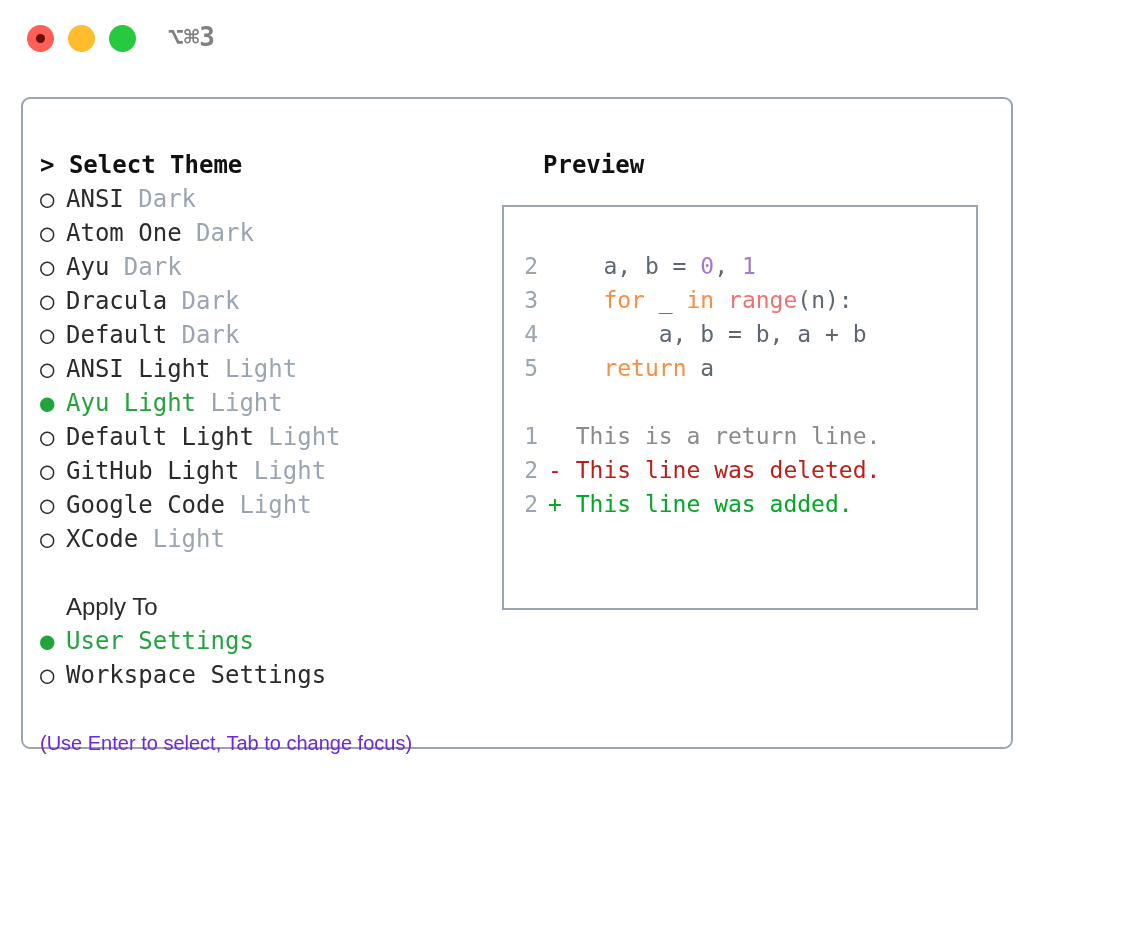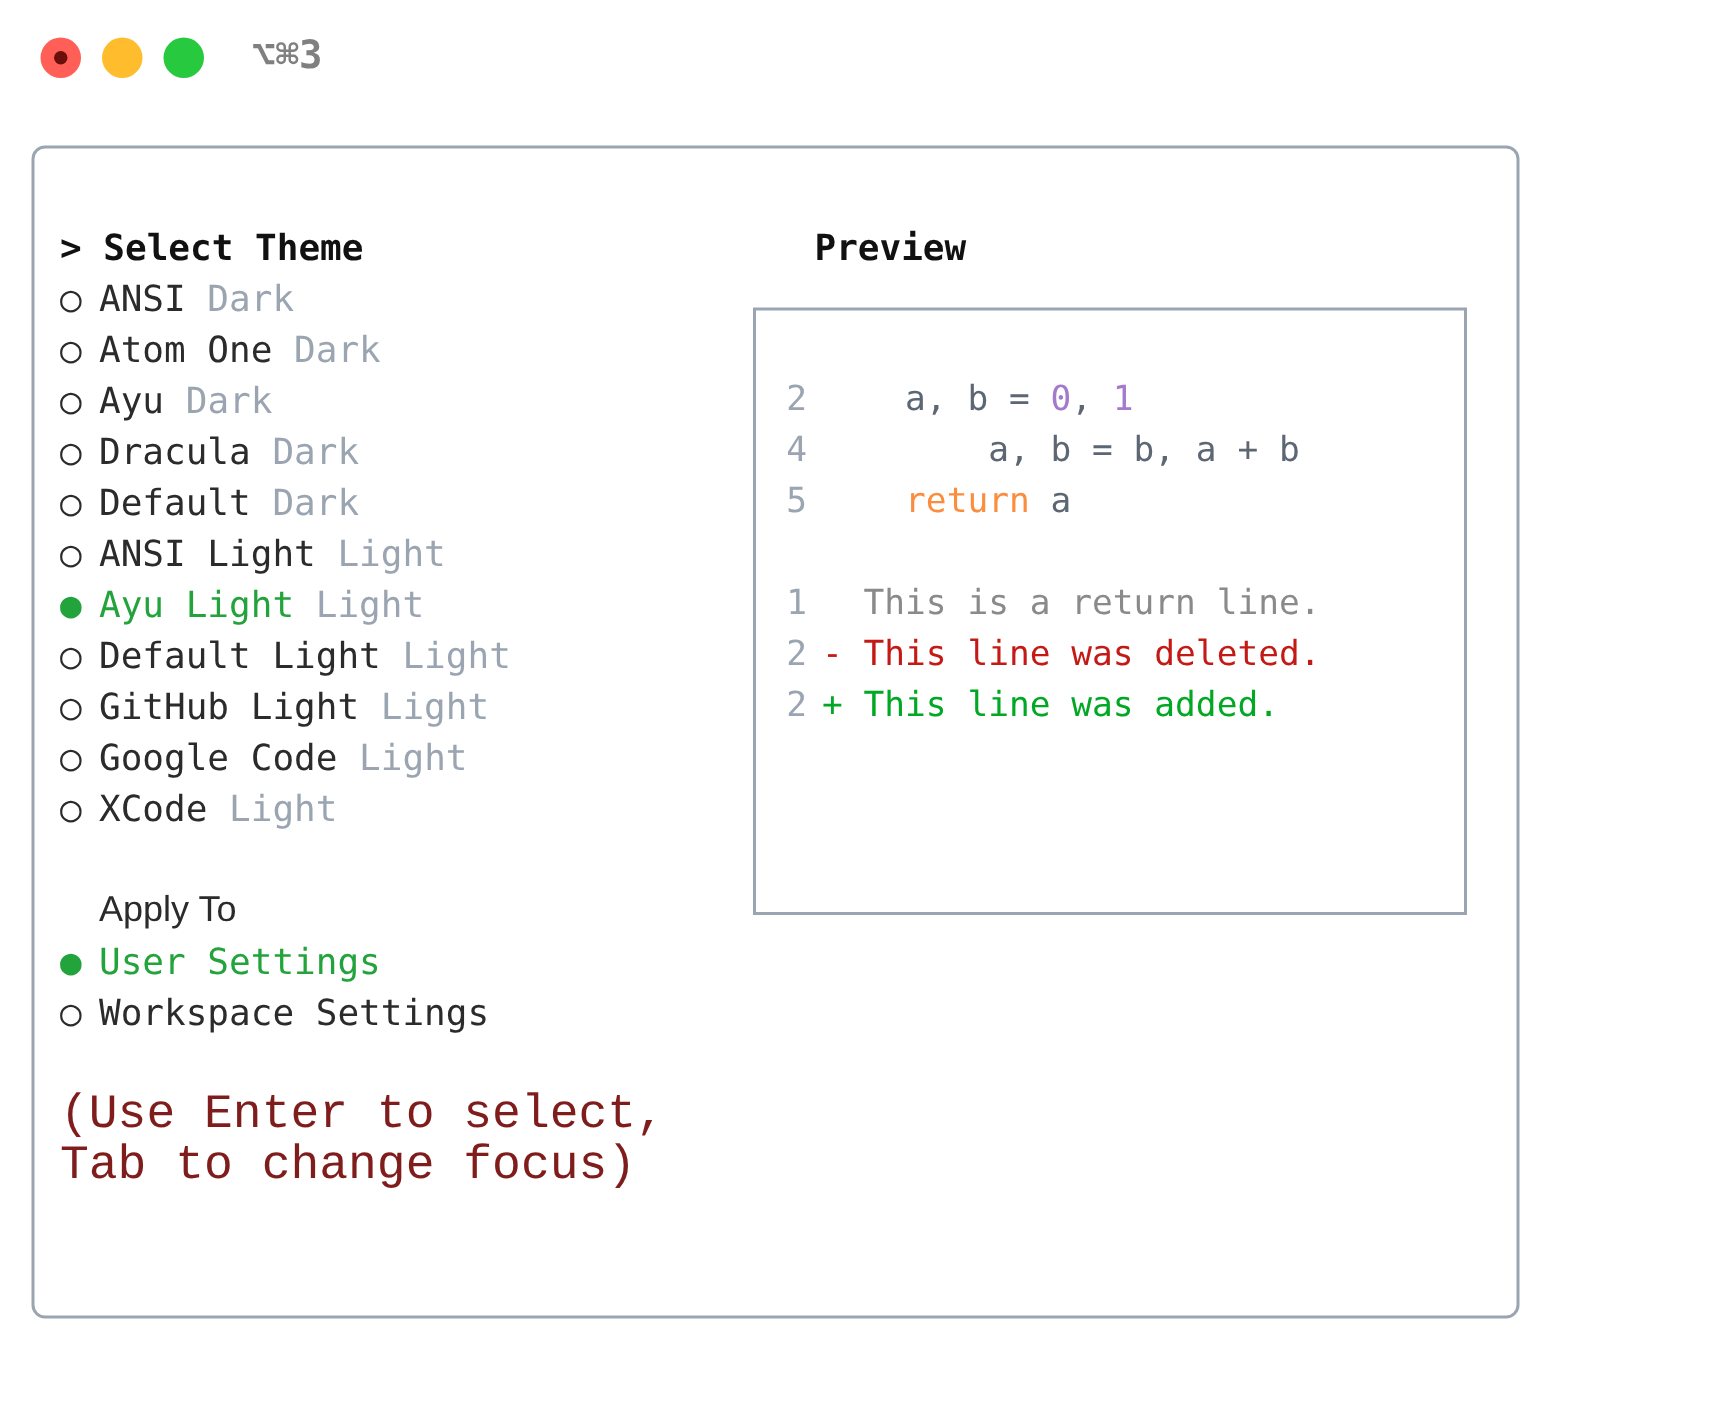--- a/index.html
+++ b/index.html
@@ -71,21 +71,21 @@
     letter-spacing: 0px;
     white-space: pre;
   }
 
   
   .dialog {
     position: absolute;
     left: 21px;
     top: 97px;
     width: 992px;
-    height: 782px;
+    height: 652px;
     border: 2px solid #9aa5b1;
     border-radius: 9px;
     box-sizing: border-box;
     background: #ffffff;
   }
 
   .columns {
     position: absolute;
     left: 0; top: 0;
     width: 100%;
@@ -138,24 +138,24 @@
   .apply-title {
     font-family: Liberation Sans, sans-serif;
     font-size: 24px;
     color: #2b2b2b;
     line-height: 34px;
     white-space: pre;
     padding-left: 26px;
   }
 
   .hint {
-    font-family: Liberation Mono, monospace;
-    font-size: 32px;
-    line-height: 34px;
-    color: #7f1d1d;
+    font-family: Liberation Sans, sans-serif;
+    font-size: 20px;
+    line-height: 34px;
+    color: #6d28d9;
     width: 404px;
     word-wrap: break-word;
   }
 
   
   .preview-title {
     font-family: "DejaVu Sans Mono", monospace;
     font-size: 24px;
     font-weight: bold;
     color: #111111;
@@ -247,20 +247,21 @@
 
         <div class="hint">(Use Enter to select, Tab to change focus)</div>
       </div>
 
       <div class="right-col">
         <div class="preview-title">Preview</div>
         <div class="code-box">
           <div class="code-inner">
             <div id="code-lines">
                 <div class="code-line"><span class="ln">2</span><span class="tok-pln">    a, b = </span><span class="tok-num">0</span><span class="tok-pln">, </span><span class="tok-num">1</span></div>
+                <div class="code-line"><span class="ln">3</span><span class="tok-pln">    </span><span class="tok-kw">for</span><span class="tok-pln"> _ </span><span class="tok-kw">in</span><span class="tok-pln"> </span><span class="tok-call">range</span><span class="tok-pln">(n):</span></div>
                 <div class="code-line"><span class="ln">4</span><span class="tok-pln">        a, b = b, a + b</span></div>
                 <div class="code-line"><span class="ln">5</span><span class="tok-pln">    </span><span class="tok-kw">return</span><span class="tok-pln"> a</span></div>
               </div>
             <div class="code-gap"></div>
             <div id="diff-lines">
                 <div class="code-line"><span class="ln">1</span><span class="tok-ctx">  This is a return line.</span></div>
                 <div class="code-line"><span class="ln">2</span><span class="tok-del">- This line was deleted.</span></div>
                 <div class="code-line"><span class="ln">2</span><span class="tok-add">+ This line was added.</span></div>
               </div>
           </div>

